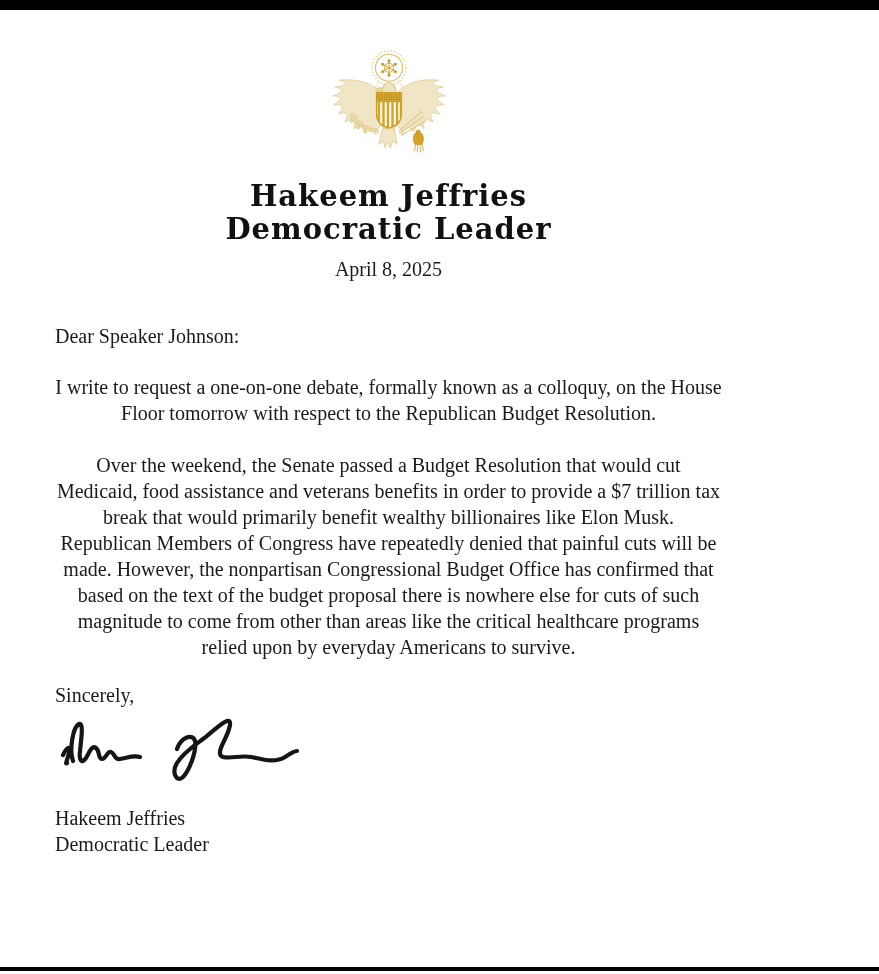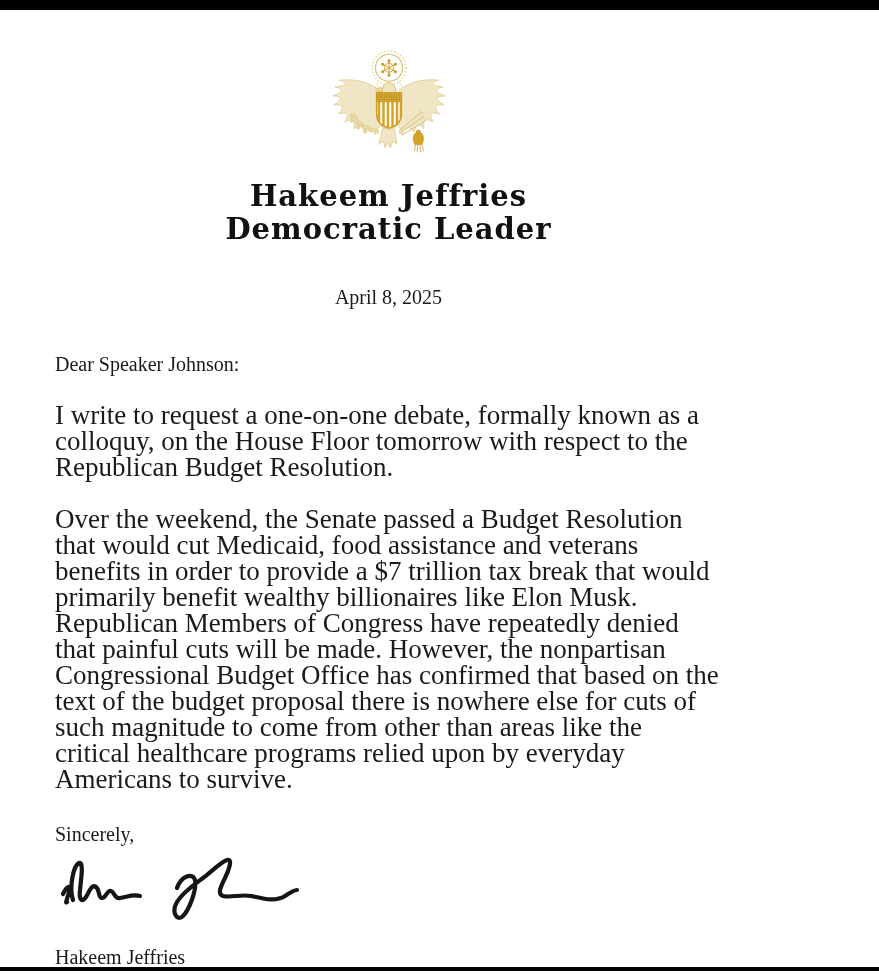--- a/index.html
+++ b/index.html
@@ -35,35 +35,35 @@
     font-weight: 700;
     font-size: 29px;
     line-height: 33px;
     letter-spacing: 1px;
     color: #111;
     transform: scaleY(1.04);
   }
   .date-line {
     text-align: center;
     font-size: 20px;
-    margin-top: 40px;
+    margin-top: 12px;
   }
   .salutation {
     font-size: 20px;
     margin-top: 44px;
   }
   p.body-par {
-    font-size: 27px;
+    font-size: 20px;
     line-height: 26px;
     margin: 26px 0 0 0;
-    text-align: left;
+    text-align: center;
   }
   .closing {
     font-size: 20px;
-    margin-top: 31px;
+    margin-top: 24px;
   }
   .signature-wrap {
     margin-top: 6px;
     height: 78px;
   }
   .signoff {
     font-size: 20px;
     line-height: 26px;
     margin-top: 14px;
   }

